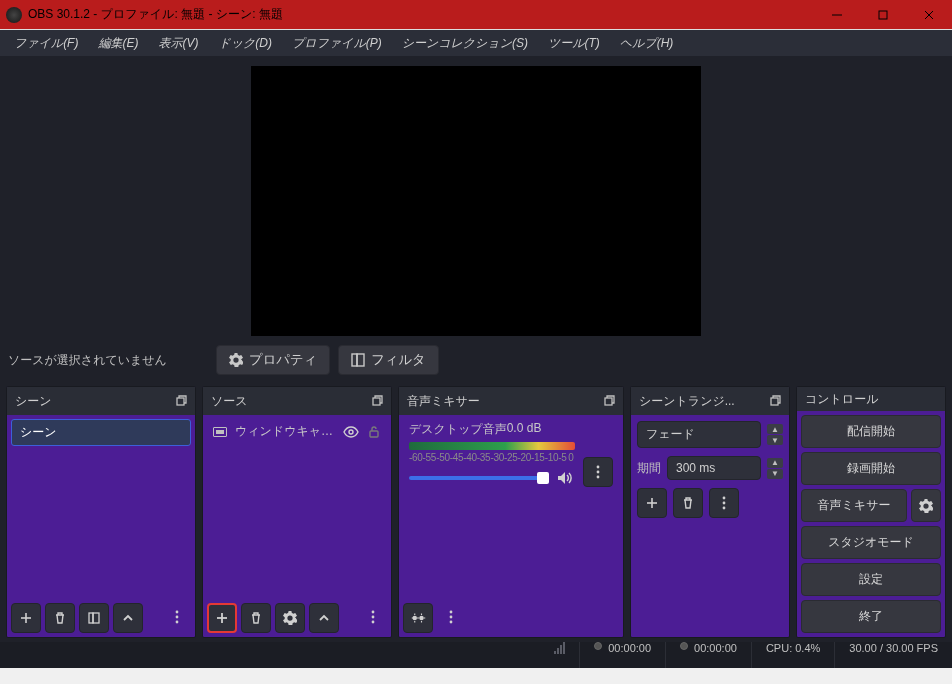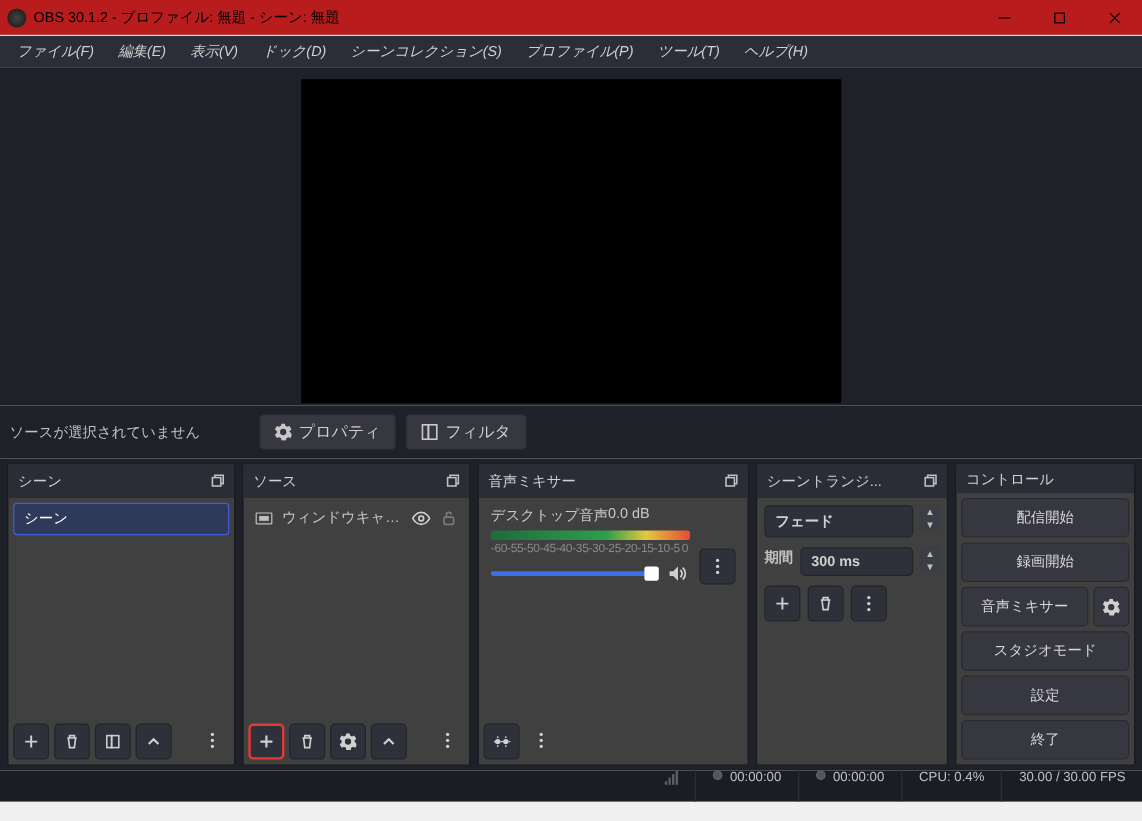--- a/index.html
+++ b/index.html
@@ -89,21 +89,21 @@
   .dark-btn svg, .dark-btn .ico { width: 14px; height: 14px; }
   
   .docks {
     display: flex;
     gap: 6px;
     padding: 4px 6px;
     height: 260px;
     background: #1f2129;
   }
   .dock {
-    background: #404040;
+    background: #4c1d95;
     border: 1px solid #181a20;
     border-radius: 2px;
     display: flex;
     flex-direction: column;
     min-width: 0;
   }
   .dock-header {
     height: 28px;
     background: #2a2d36;
     display: flex;
@@ -168,21 +168,21 @@
   }
   .slider-rail {
     flex: 1; height: 4px; background: #3c6fe8; border-radius: 2px; position: relative;
   }
   .slider-thumb {
     position: absolute; right: 0; top: -4px;
     width: 12px; height: 12px; border-radius: 2px; background: #fff;
   }
   .volume-icon { color: #d0d0d0; }
   
-  .trans-row { display: flex; gap: 6px; margin-bottom: 8px; font-weight: bold; }
+  .trans-row { display: flex; align-items: center; gap: 6px; margin-bottom: 8px; }
   .trans-select, .trans-input {
     flex: 1;
     background: #2e303a;
     border: 1px solid #23252c;
     border-radius: 4px;
     color: #d0d0d0;
     padding: 4px 8px;
     font-size: 12px;
   }
   .spin {
@@ -261,22 +261,22 @@
         </svg>
     </div>
   </div>
 </div>
 
 <div class="menubar">
   <div class="menu-item">ファイル(F)</div>
   <div class="menu-item">編集(E)</div>
   <div class="menu-item">表示(V)</div>
   <div class="menu-item">ドック(D)</div>
+  <div class="menu-item">プロファイル(P)</div>
   <div class="menu-item">シーンコレクション(S)</div>
-  <div class="menu-item">プロファイル(P)</div>
   <div class="menu-item">ツール(T)</div>
   <div class="menu-item">ヘルプ(H)</div>
 </div>
 
 <div class="preview-area">
   <div class="preview-canvas"></div>
 </div>
 
 <div class="source-bar">
   <div class="source-bar-text">ソースが選択されていません</div>

